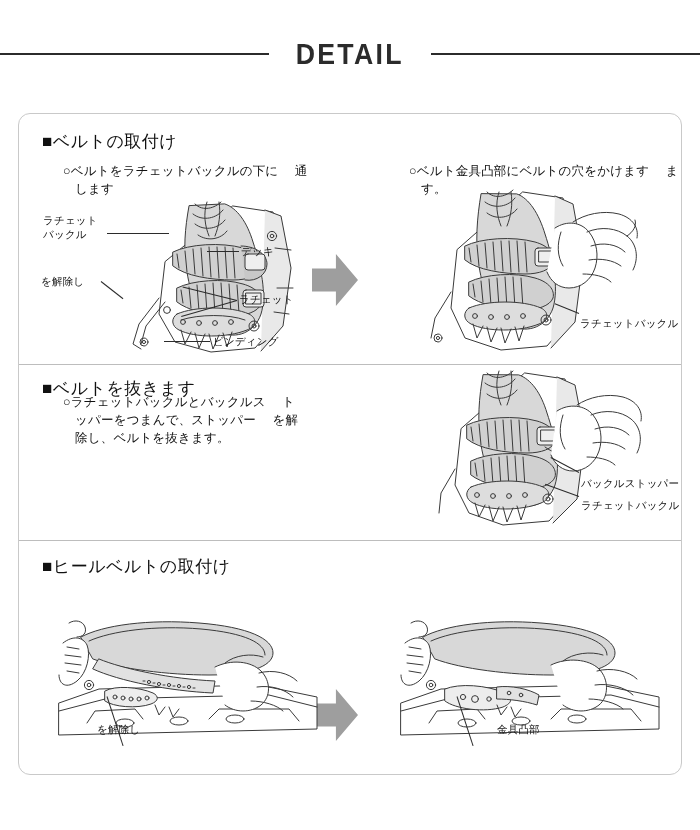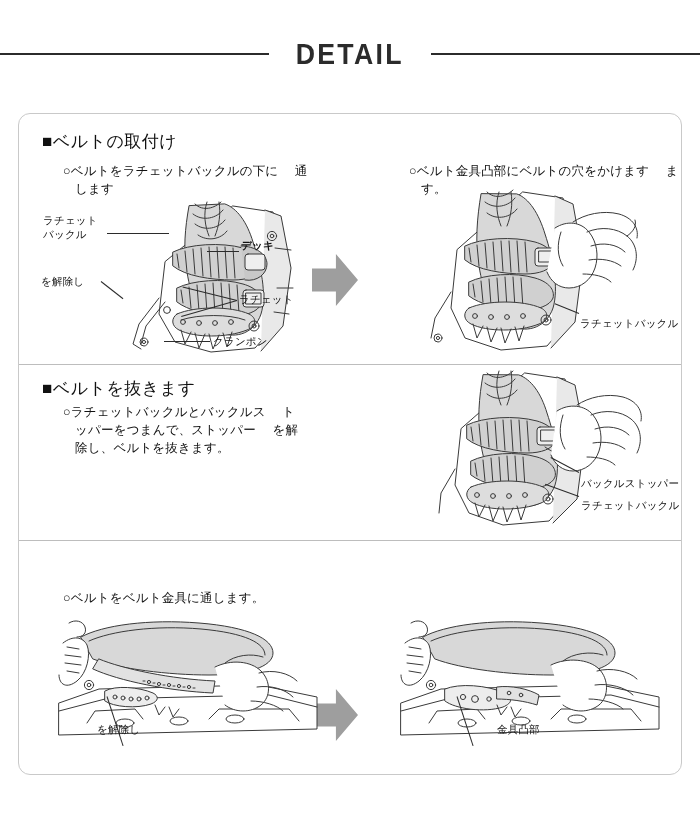--- a/index.html
+++ b/index.html
@@ -76,21 +76,21 @@
     font-size: 12.5px;
     line-height: 1.45;
     color: #111;
     letter-spacing: 0.2px;
   }
   .bullet .hang { text-indent: -12px; padding-left: 12px; display: block; }
 
   
   .b-1a { left: 44px;  top: 48px;  width: 250px; }
   .b-1b { left: 390px; top: 48px;  width: 270px; }
-  .b-2a { left: 44px;  top: 38px;  width: 240px; }
+  .b-2a { left: 44px;  top: 28px;  width: 240px; }
   .b-3a { left: 44px;  top: 48px;  width: 260px; }
   .b-3b { left: 390px; top: 48px;  width: 275px; }
 
   
   .arrow {
     position: absolute;
     width: 46px; height: 52px;
     background: #9e9e9e;
     clip-path: polygon(0% 28%, 52% 28%, 52% 0%, 100% 50%, 52% 100%, 52% 72%, 0% 72%);
   }
@@ -187,31 +187,31 @@
 
           <path d="M160 46 L176 48 M162 86 L178 86 M159 110 L174 112"></path>
         </g>
       </svg>
     </div>
 
     <div class="lbl r" style="left:24px; top:100px; width:62px;">ラチェット
 バックル</div>
     <div class="leader" style="left:88px; top:119px; width:62px;"></div>
 
-    <div class="lbl" style="left:222px; top:125px;font-weight:bold;">デッキ</div>
+    <div class="lbl" style="left:222px; top:131px;">デッキ</div>
     <div class="leader" style="left:188px; top:137px; width:32px;"></div>
 
     <div class="lbl r" style="left:22px; top:161px; width:58px;">を解除し</div>
     <div class="leader" style="left:82px; top:167px; width:28px; transform:rotate(38deg); transform-origin:left center;"></div>
 
     <div class="lbl" style="left:220px; top:179px;">ラチェット</div>
     <div class="leader" style="left:160px; top:186px; width:58px; transform:rotate(-16deg); transform-origin:right center;"></div>
     <div class="leader" style="left:162px; top:186px; width:56px; transform:rotate(14deg); transform-origin:right center;"></div>
 
-    <div class="lbl" style="left:194px; top:221px;">クランポン</div>
+    <div class="lbl" style="left:194px; top:221px;">ビンディング</div>
     <div class="leader" style="left:145px; top:227px; width:46px;"></div>
 
     <div class="illo" style="left:412px; top:78px;">
       <svg width="210" height="168" viewBox="0 0 210 168">
         <g fill="none" stroke="#3a3a3a" stroke-width="1" stroke-linejoin="round" stroke-linecap="round">
           <path d="M92 0 L132 6 L146 60 L140 126 L116 154 L70 158 L34 146 L20 116 L26 58 Z" fill="#ffffff"></path>
           <path d="M124 4 L142 12 L152 68 L144 130 L120 156" fill="#e9e9e9"></path>
           <path d="M20 100 L4 126 L0 146"></path>
           <circle cx="7" cy="146" r="4"></circle>
             <circle cx="7" cy="146" r="1.6"></circle>
@@ -306,24 +306,22 @@
     </div>
 
     <div class="lbl" style="left:562px; top:112px;">バックルストッパー</div>
     <div class="leader" style="left:528px; top:107px; width:32px; transform:rotate(28deg); transform-origin:right center;"></div>
 
     <div class="lbl" style="left:562px; top:134px;">ラチェットバックル</div>
     <div class="leader" style="left:524px; top:131px; width:36px; transform:rotate(20deg); transform-origin:right center;"></div>
   </div>
 
   <div class="section sec-3">
-
-    <div class="bullet b-3a">
-        <span class="hang">○ベルトをベルト金具に通します。</span>
-      </div>
+    <div class="sec-title">■ヒールベルトの取付け</div>
+
 
     <div class="arrow"></div>
 
     <div class="illo" style="left:40px; top:78px;">
       <svg width="258" height="120" viewBox="0 0 258 120">
         <g fill="none" stroke="#3a3a3a" stroke-width="1" stroke-linejoin="round" stroke-linecap="round">
 
           <path d="M0 84 L40 70 L200 66 L258 78 L258 110 L0 116 Z" fill="#ffffff"></path>
           <path d="M0 92 L46 80 L210 76 L258 88"></path>
           <path d="M28 104 L36 92 L76 90 L84 100"></path>

